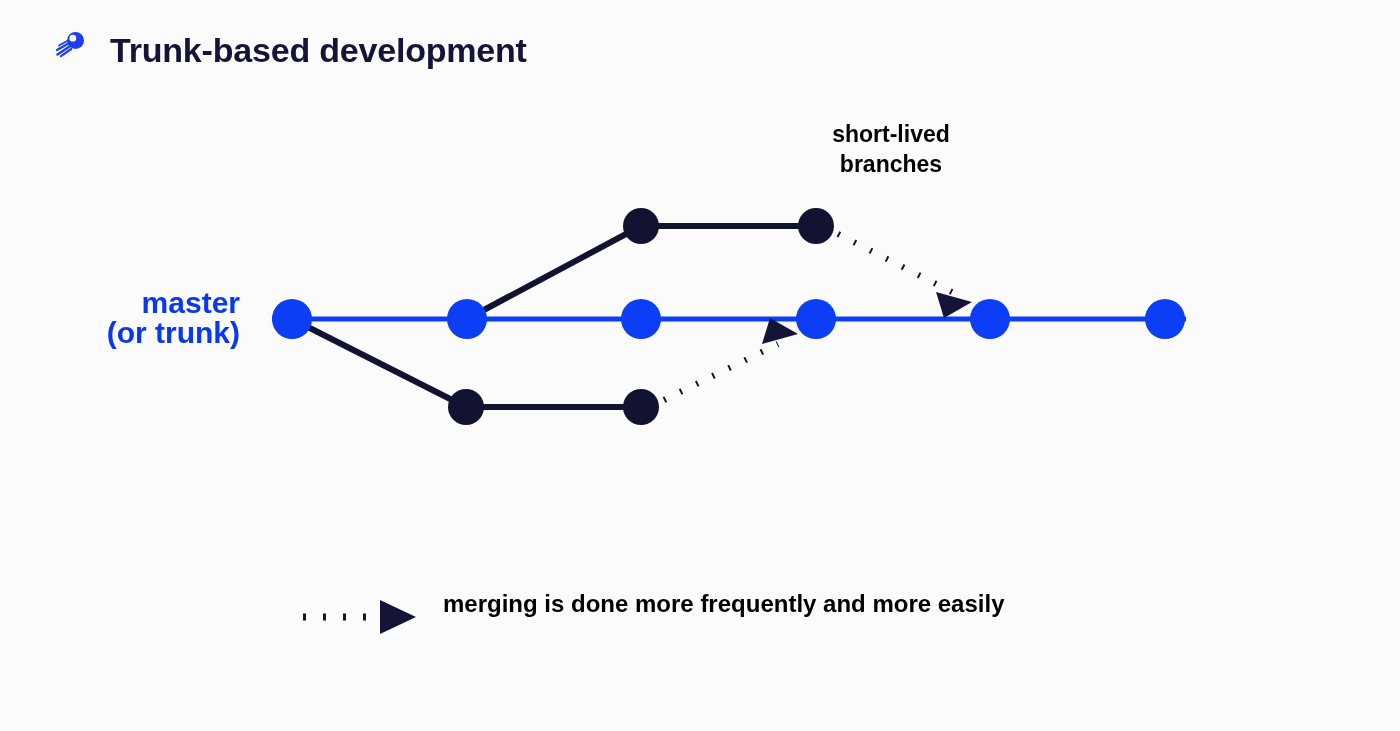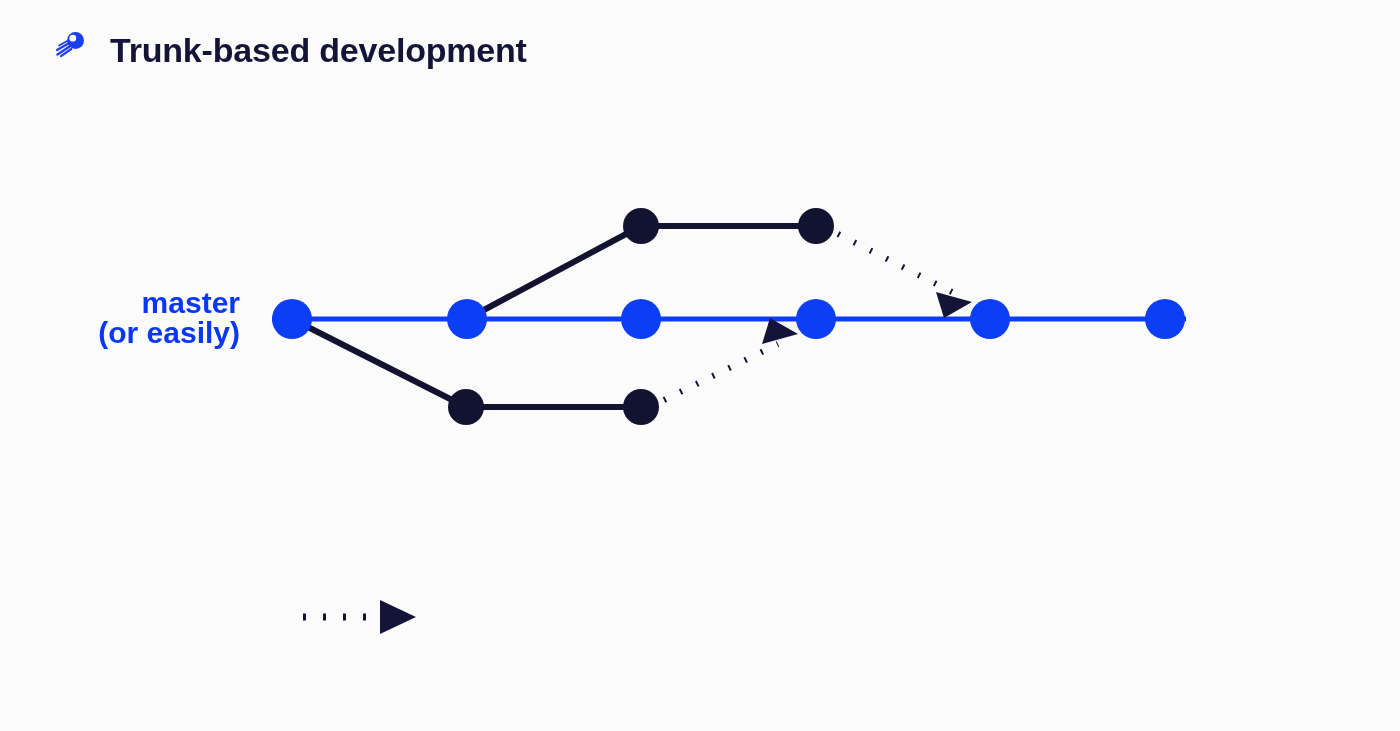--- a/index.html
+++ b/index.html
@@ -156,23 +156,27 @@
       </g>
 
       <g>
         <line x1="303" y1="617" x2="385" y2="617" stroke="#141439" stroke-width="7" stroke-linecap="butt" stroke-dasharray="3 17"></line>
         <polygon points="416,617 380,600 380,634" fill="#141439"></polygon>
       </g>
 
     </svg>
   </div>
 
+  <div class="label branch-label">
+    <span>short-lived</span><br>
+    <span>branches</span>
+  </div>
 
   <div class="label master-label">
     <span>master</span><br>
-    <span>(or easily)</span>
+    <span>(or trunk)</span>
   </div>
 
   <div class="label legend-text">
-    <br>
+    <span>merging is done more frequently and more easily</span><br>
   </div>
 
 </div>
 
 </body></html>

